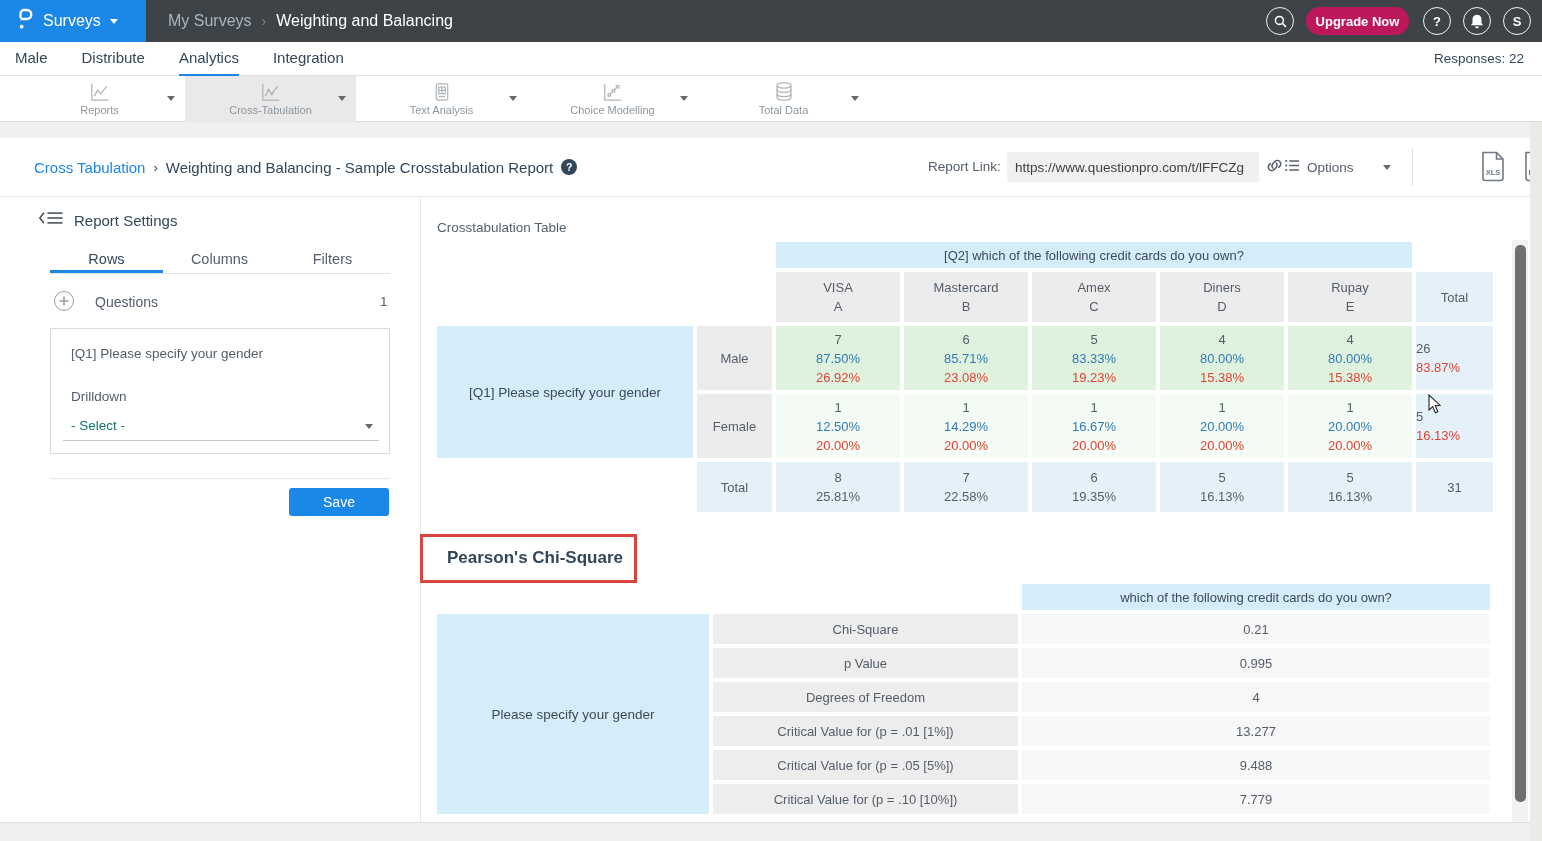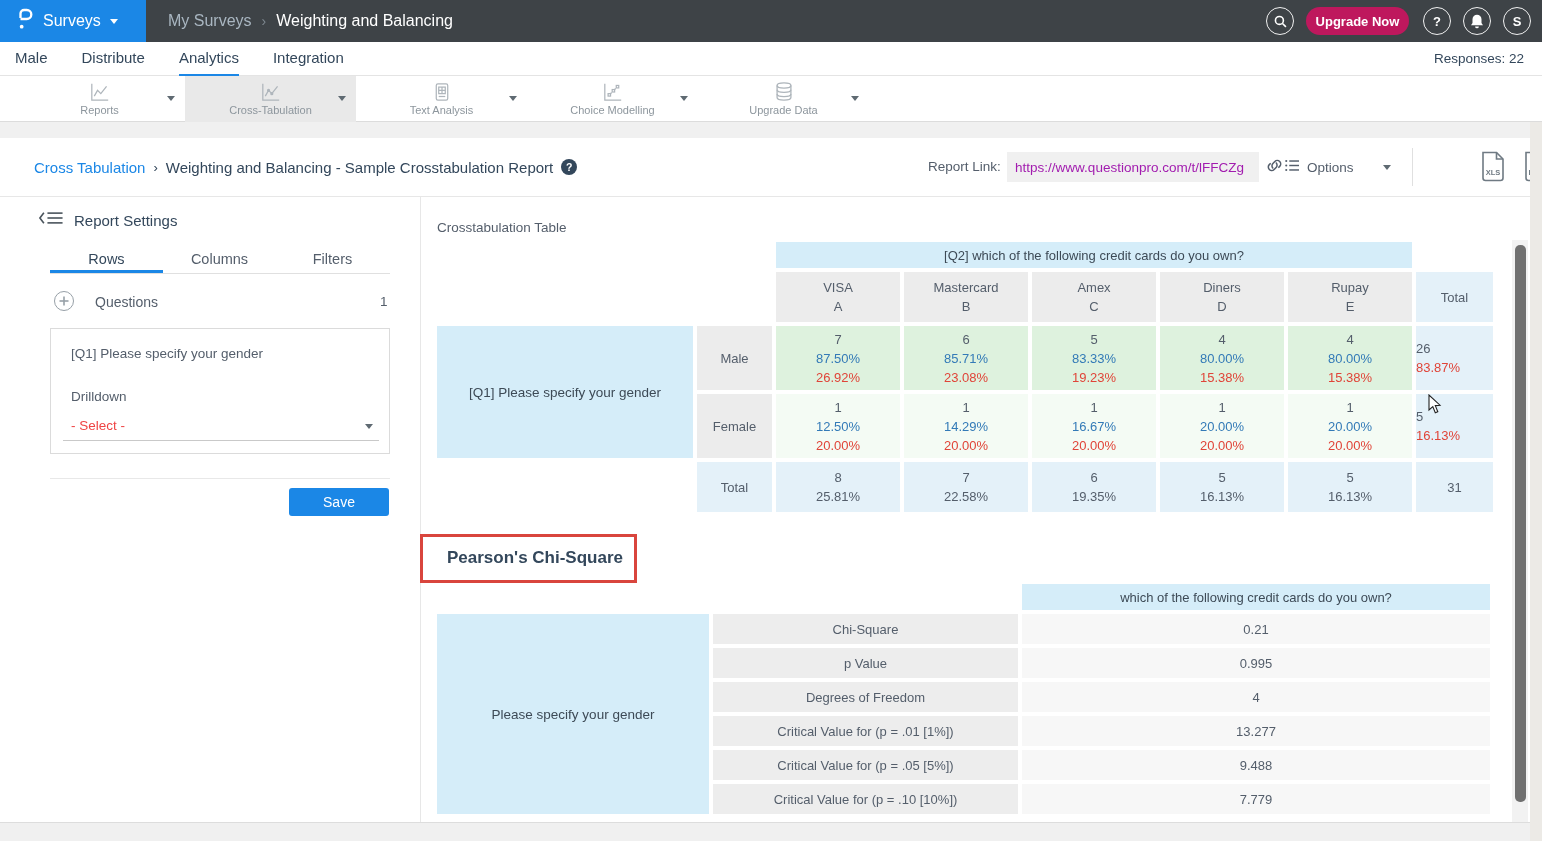--- a/index.html
+++ b/index.html
@@ -56,42 +56,42 @@
 
   .crumbrow { position:absolute; left:34px; top:152px; height:30px; display:flex; align-items:center; gap:8px; }
   .crumbrow .link { color:#1b87e6; font-size:15px; cursor:pointer; }
   .crumbrow .sep { color:#33475b; font-size:13px; }
   .crumbrow .title { color:#33475b; font-size:15px; }
   .help-badge { width:16px; height:16px; border-radius:50%; background:#33475b; color:#fff; font-size:10.5px; font-weight:bold;
                 display:flex; align-items:center; justify-content:center; cursor:pointer; }
 
   .rl-label { position:absolute; left:928px; top:152px; line-height:30px; font-size:13.5px; color:#545e6b; }
   .rl-box { position:absolute; left:1007px; top:152px; width:252px; height:30px; background:#f0f0f0;
-            display:flex; align-items:center; justify-content:center; gap:22px; font-size:13.5px; color:#a21caf; cursor:pointer;padding-left:32px; }
+            display:flex; align-items:center; justify-content:center; gap:22px; font-size:13.5px; color:#404040; cursor:pointer;padding-left:32px; }
   .optionsbtn { position:absolute; left:1285px; top:152px; height:30px; display:flex; align-items:center; gap:7px; cursor:pointer; }
   .optionsbtn .olbl { font-size:13.5px; color:#545e6b;text-align:center; }
   .opt-caret { position:absolute; left:1383px; top:165px; }
   .hdr-vsep { position:absolute; left:1412px; top:148px; width:1px; height:38px; background:#e0e0e0; }
   .file-btn { position:absolute; top:151px; cursor:pointer;margin-left:43px; }
 
   
   .rs-head { position:absolute; left:38px; top:210px; display:flex; align-items:center; gap:10px; }
   .rs-title { font-size:15px; color:#33475b; }
   .tabs { position:absolute; left:50px; top:246px; width:340px; height:28px; border-bottom:1px solid #e0e0e0; display:flex; }
   .tab { width:113px; text-align:center; font-size:14.5px; color:#545e6b; line-height:26px; cursor:pointer; border-bottom:3px solid transparent; }
   .tab.active { color:#33475b; border-bottom-color:#1b87e6; }
   .qrow-plus { position:absolute; left:54px; top:291px; width:20px; height:20px; border:1.5px solid #97a0a7; border-radius:50%;
                display:flex; align-items:center; justify-content:center; cursor:pointer; }
   .qrow-label { position:absolute; left:95px; top:294px; font-size:14px; color:#545e6b; }
   .qrow-count { position:absolute; left:380px; top:294px; font-size:13.5px; color:#545e6b; }
   .qcard { position:absolute; left:50px; top:328px; width:340px; height:126px; border:1px solid #dbdbdb; background:#fff; cursor:pointer; }
   .qcard .qtext { position:absolute; left:20px; top:17px; font-size:13.5px; color:#545e6b; }
   .qcard .dlabel { position:absolute; left:20px; top:60px; font-size:13.5px; color:#545e6b; }
   .qselect { position:absolute; left:12px; top:84px; width:316px; height:28px; border-bottom:1px solid #c9c9c9; cursor:pointer; }
-  .qselect .val { position:absolute; left:8px; top:5px; font-size:13.5px; color:#ef4444; }
+  .qselect .val { position:absolute; left:8px; top:5px; font-size:13.5px; color:#0f766e; }
   .qselect .caret { position:absolute; right:6px; top:11px; }
   .panel-divider { position:absolute; left:50px; top:478px; width:340px; border-top:1px solid #e8e8e8; }
   .savebtn { position:absolute; left:289px; top:488px; width:100px; height:28px; background:#1b87e6; border-radius:3px;
              color:#fff; font-size:14px; display:flex; align-items:center; justify-content:center; cursor:pointer; }
 
   
   .section-title { position:absolute; left:437px; top:220px; font-size:13.5px; color:#545e6b; }
   table.grid { border-collapse:separate; border-spacing:4px; }
   .crosstab-wrap { position:absolute; left:433px; top:238px; }
   .band { background:#d5edf9; text-align:center; font-size:13px; color:#3d4a56; height:26px; }
@@ -211,21 +211,21 @@
       <span class="albl">Choice Modelling</span>
       <span class="caret acaret"></span>
     </div>
     <div class="aitem">
       <svg class="aicon" width="18" height="19" viewBox="0 0 20 22">
           <ellipse cx="10" cy="4" rx="8" ry="3"></ellipse>
           <path d="M2 4v5c0 1.7 3.6 3 8 3s8-1.3 8-3V4"></path>
           <path d="M2 9v5c0 1.7 3.6 3 8 3s8-1.3 8-3V9"></path>
           <path d="M2 14v4c0 1.7 3.6 3 8 3s8-1.3 8-3v-4"></path>
         </svg>
-      <span class="albl">Upgrade Data</span>
+      <span class="albl">Total Data</span>
       <span class="caret acaret"></span>
     </div>
   </div>
 </div>
 
 <div class="card"></div>
 <div class="card-divider-h"></div>
 <div class="card-divider-v"></div>
 
 <div class="crumbrow">

